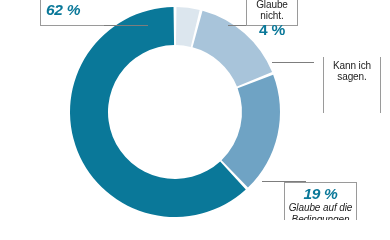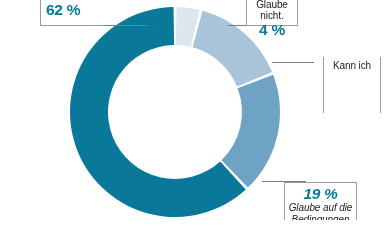--- a/index.html
+++ b/index.html
@@ -52,21 +52,21 @@
   }
   
   #callout-62 {
     left: 40px;
     top: -22px;
     width: 64px;
     height: 48px;
     border-right: none;
     padding-top: 22px;
   }
-  #callout-62 .pct { text-align: left; padding-left: 5px; }
+  #callout-62 .pct { text-align: left; padding-left: 5px; font-style: italic; }
   
   #callout-4 {
     left: 246px;
     top: -26px;
     width: 52px;
     height: 52px;
     padding-top: 24px;
   }
   
   #callout-15 {
@@ -119,20 +119,21 @@
     <span class="pct">62 %</span>
   </div>
 
   <div class="callout" id="callout-4">
     <span class="cap">Glaube nicht.</span>
     <span class="pct">4 %</span>
   </div>
 
   <div class="callout" id="callout-15">
     <span class="cap">Kann ich</span>
+    <span class="cap">sagen.</span>
   </div>
 
   <div class="callout" id="callout-19">
     <span class="pct">19 %</span>
     <span class="cap">Glaube auf die</span>
     <span class="cap">Bedingungen an.</span>
   </div>
 
 </div>
 

